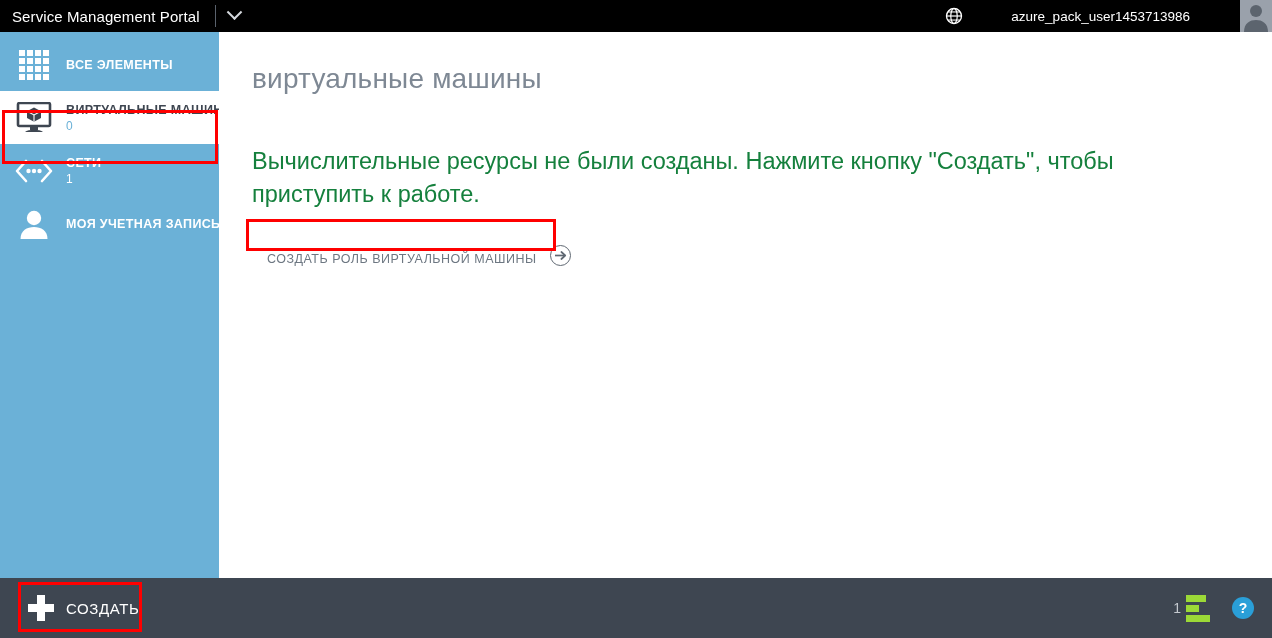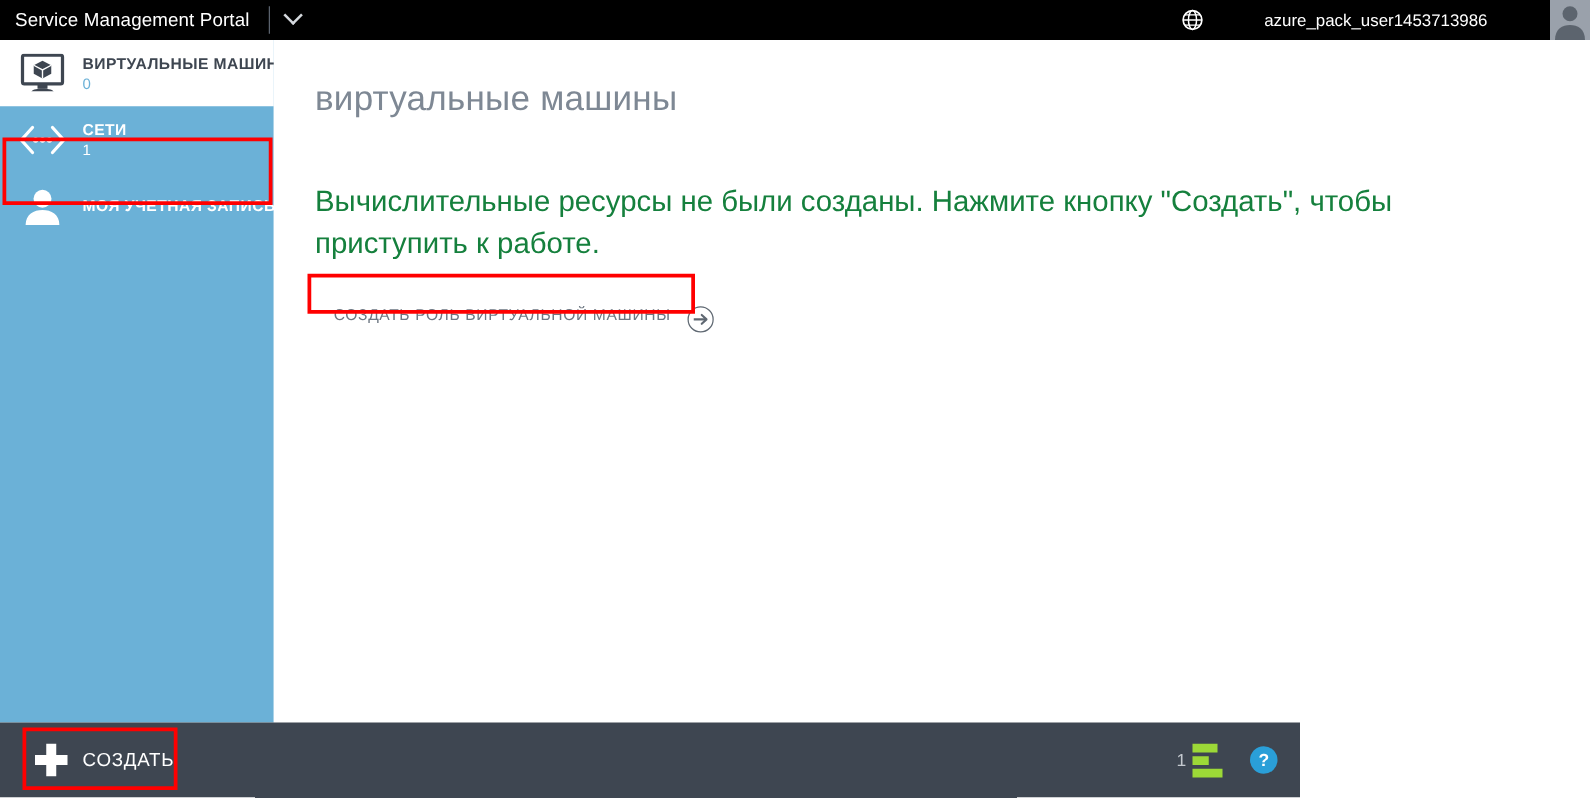--- a/index.html
+++ b/index.html
@@ -126,21 +126,21 @@
     line-height: 1.42;
     max-width: 990px;
   }
   .create-link-wrap {
     position: relative;
     display: inline-block;
     margin-top: 24px;
     margin-left: 5px;
   }
   .create-link {
-    display: inline-flex; align-items: flex-start;
+    display: inline-flex; align-items: flex-end;
     padding: 9px 11px 7px 10px;
     cursor: pointer;
   }
   .create-link-label {
     font-size: 12.5px;
     letter-spacing: .5px;
     color: #6d7782;
     font-weight: 400;
     white-space: nowrap;
   }
@@ -148,21 +148,21 @@
     width: 21px; height: 21px;
     border: 1.6px solid #5f6872;
     border-radius: 50%;
     margin-left: 13px;
     display: flex; align-items: center; justify-content: center;
   }
 
   
   .bottombar {
     position: absolute; left: 0; top: 578px;
-    width: 1040px; height: 60px;
+    width: 1272px; height: 60px;
     background: #3e4651;
     display: flex; align-items: center;
   }
   .new-btn-wrap { position: relative; margin-left: 20px; }
   .new-btn {
     display: flex; align-items: center;
     padding: 6px 22px 6px 8px;
     cursor: pointer;
   }
   .plus-icon {
@@ -242,20 +242,45 @@
         <svg width="32" height="32" viewBox="0 0 32 32">
           <circle cx="16" cy="11" r="6" fill="#5c646e"></circle>
           <path d="M4 32 C4 23 10 20 16 20 C22 20 28 23 28 32 Z" fill="#5c646e"></path>
         </svg>
       </div>
     </div>
   </div>
 
   <div class="sidebar">
 
+    <div class="nav-item" style="margin-top:6px;">
+      <div class="nav-icon">
+        <div class="grid-icon">
+          <i></i>
+            <i></i>
+            <i></i>
+            <i></i>
+          <i></i>
+            <i></i>
+            <i></i>
+            <i></i>
+          <i></i>
+            <i></i>
+            <i></i>
+            <i></i>
+          <i></i>
+            <i></i>
+            <i></i>
+            <i></i>
+        </div>
+      </div>
+      <div class="nav-text">
+        <span class="nav-label">ВСЕ ЭЛЕМЕНТЫ</span>
+      </div>
+    </div>
 
     <div class="nav-item selected">
       <div class="nav-icon">
         <svg width="36" height="32" viewBox="0 0 36 32">
           <rect x="2" y="1" width="32" height="23" rx="1.5" fill="none" stroke="#3e4651" stroke-width="2.6"></rect>
           <rect x="14" y="24" width="8" height="4" fill="#3e4651"></rect>
           <path d="M9 30 C12 27 24 27 27 30 Z" fill="#3e4651"></path>
           <path d="M18 5.5 L25 9.2 L25 16 L18 19.7 L11 16 L11 9.2 Z" fill="#3e4651"></path>
           <path d="M11 9.2 L18 12.9 L25 9.2" fill="none" stroke="#ffffff" stroke-width="1.1"></path>
           <line x1="18" y1="12.9" x2="18" y2="19.7" stroke="#ffffff" stroke-width="1.1"></line>

